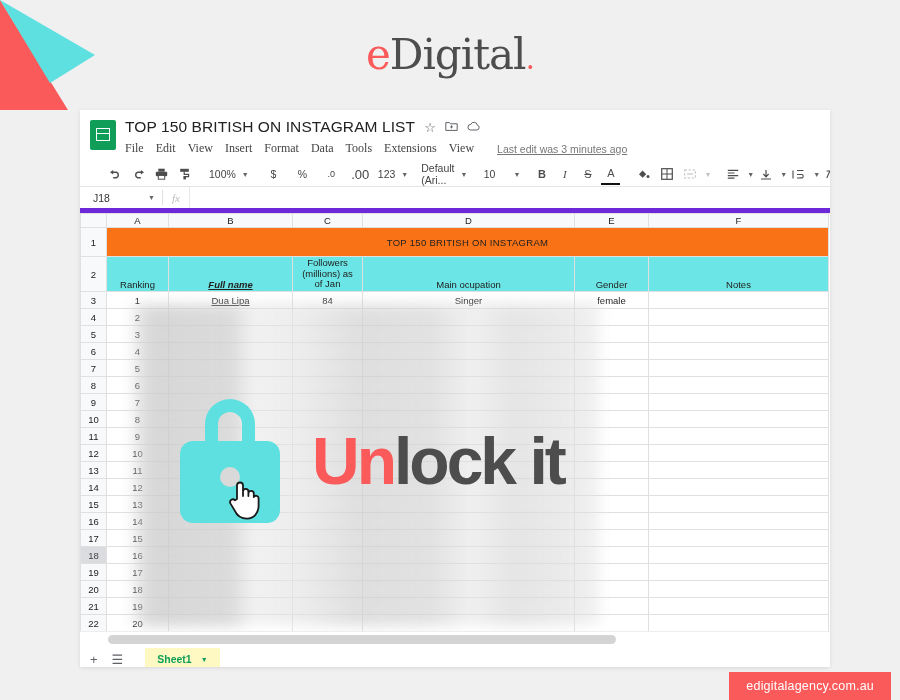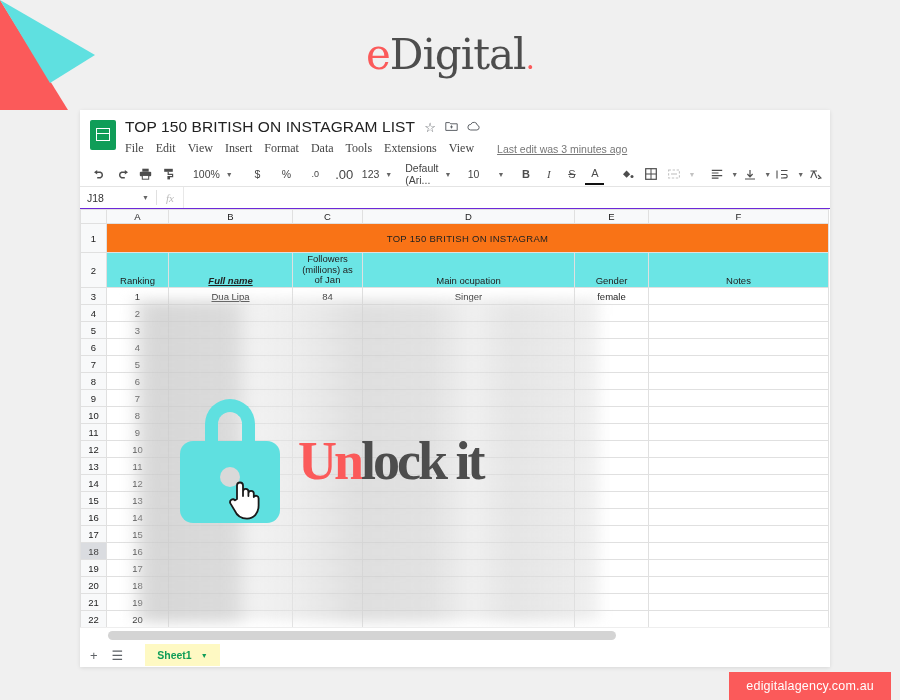--- a/index.html
+++ b/index.html
@@ -53,35 +53,35 @@
     font-family:"Liberation Sans", sans-serif;
   }
   .hdr-ico{color:#5f6368;font-size:13px;line-height:1;}
   .menu-row{display:flex;align-items:center;gap:12px;margin-top:5px;}
   .menu-item{font-size:12px;color:#444;white-space:nowrap;font-family:Liberation Serif, serif;}
   .edit-status{
     font-size:10.5px;color:#777;text-decoration:underline;margin-left:11px;white-space:nowrap;
   }
   
   .toolbar{
-    display:flex;align-items:center;height:24px;padding:0 8px;
+    display:flex;align-items:center;height:24px;padding:0 24px;
     border-top:0;margin-top:4px;gap:0;
   }
   .tb-btn{
     display:inline-flex;align-items:center;justify-content:center;
     min-width:19px;height:19px;margin:0 2px;color:#4d4d4d;font-size:11.5px;
   }
   .tb-sep{width:1px;height:14px;background:#d8d8d8;margin:0 5px;}
   .tb-txt{font-size:10.5px;color:#444;padding:0 3px;}
   .tb-caret{font-size:7px;color:#666;margin-left:3px;}
   .tb-group{display:inline-flex;align-items:center;}
   .tb-dim{color:#c2c2c2;}
   
   .formula-bar{display:flex;align-items:center;height:21px;border-top:1px solid #e4e4e4;
-    border-bottom:1px solid #6d28d9;background:#fff;}
+    border-bottom:5px solid #6d28d9;background:#fff;padding-left:6px;}
   .namebox{
     width:62px;display:flex;align-items:center;justify-content:space-between;
     padding:0 7px;font-size:10.5px;color:#333;font-family:"Liberation Sans",sans-serif;
   }
   .namebox .tb-caret{font-size:7px;}
   .fbar-sep{width:1px;height:15px;background:#e0e0e0;}
   .fx{font-style:italic;color:#bbb;font-size:11px;padding:0 9px;font-family:"Liberation Serif",serif;}
   .fbar-input{flex:1;border-left:1px solid #e8e8e8;height:100%;}
 
   
@@ -156,22 +156,22 @@
   .padlock .body{
     position:absolute;left:0;top:42px;width:100px;height:82px;
     background:#5fe0e0;border-radius:13px;
   }
   .padlock .keyhole{
     position:absolute;left:40px;top:68px;width:20px;height:20px;
     background:#d9d9d9;border-radius:50%;
   }
   .cursor-hand{position:absolute;left:44px;top:78px;width:40px;height:44px;}
   .unlock-text{
-    font-size:54px;font-weight:bold;letter-spacing:-3px;margin-left:18px;
-    font-family:Liberation Serif, serif;line-height:1;
+    font-size:66px;font-weight:bold;letter-spacing:-3px;margin-left:32px;
+    font-family:Liberation Sans, sans-serif;line-height:1;
   }
   .unlock-un{color:#fb5a5a;}
   .unlock-rest{color:#4d4d4d;}
 
   
   #footer-url{
     position:absolute;right:9px;bottom:0;background:#fb5a5a;color:#fff;
     font-size:12.5px;padding:7px 17px;letter-spacing:.2px;
   }
 </style>

